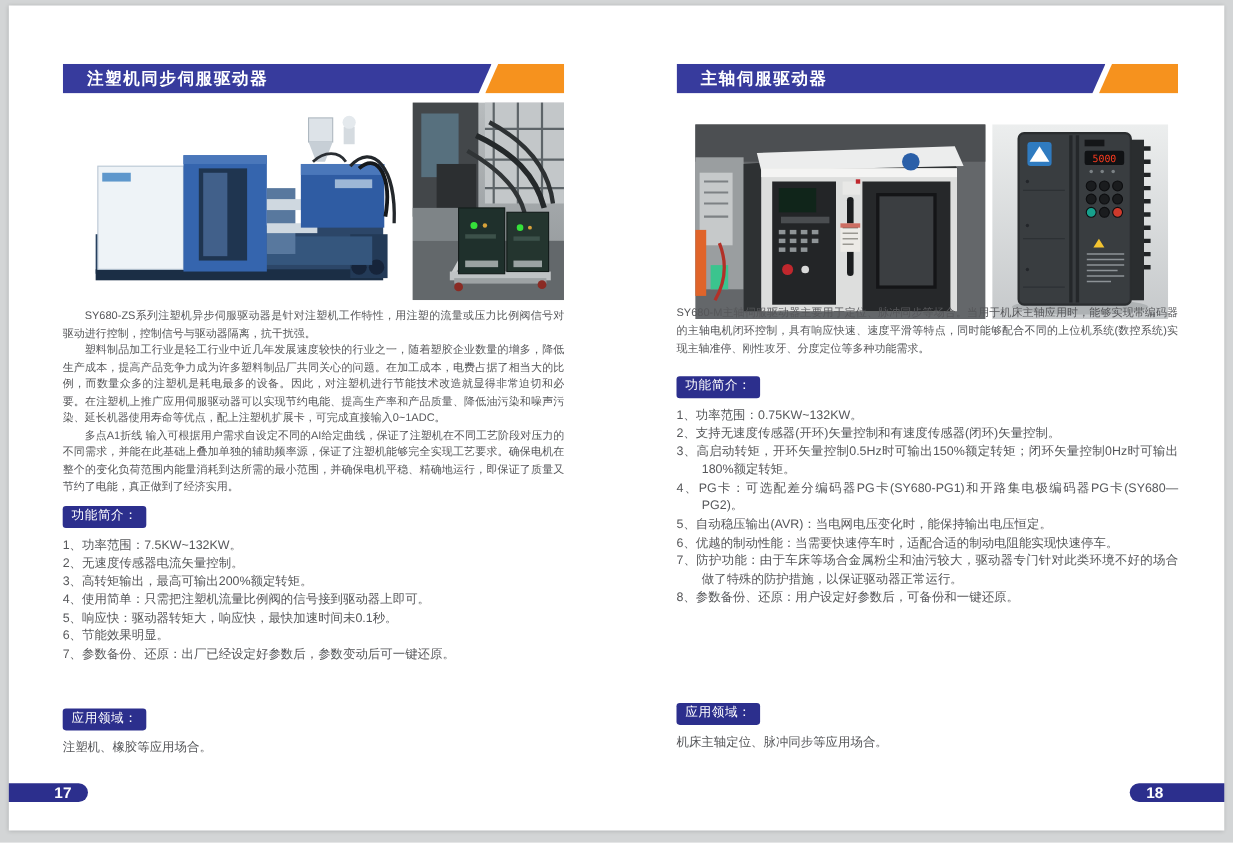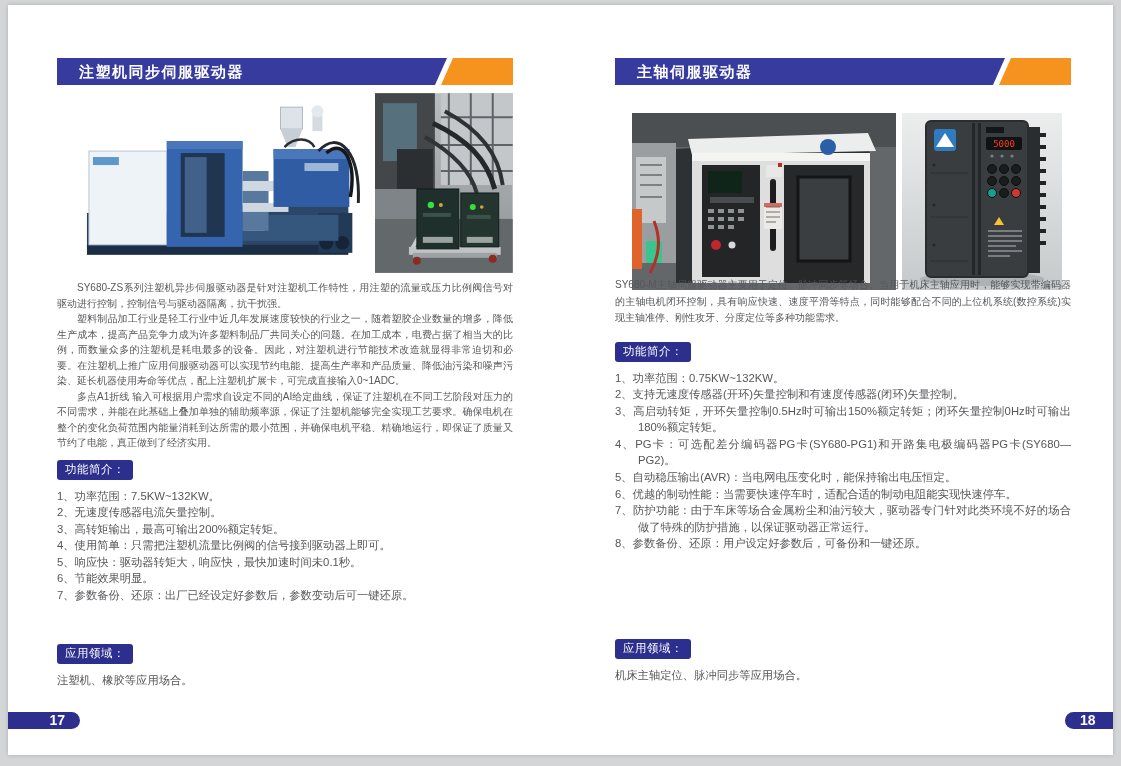--- a/index.html
+++ b/index.html
@@ -51,21 +51,21 @@
 
   .apps{position:absolute;left:0;width:456px;}
   #col-left .apps{top:585px;}
   #col-right .apps{top:580px;}
   .apps-text{margin-top:9px;font-size:11.3px;color:#56575a;line-height:15px;}
 
   
   .pill{position:absolute;top:712px;height:17px;background:#2c2f8d;color:#ffffff;
     font-size:14px;font-weight:bold;line-height:17px;}
   #pill-left{left:8px;width:72px;border-radius:0 9px 9px 0;text-align:right;padding-right:15px;box-sizing:border-box;}
-  #pill-right{right:8px;width:48px;border-radius:9px 0 0 9px;text-align:left;padding-left:15px;box-sizing:border-box;}
+  #pill-right{right:8px;width:86px;border-radius:9px 0 0 9px;text-align:left;padding-left:15px;box-sizing:border-box;}
 </style>
 </head>
 <body>
 
 <div class="sheet"></div>
 
 <div class="col" id="col-left">
 
   <div class="banner">
     <div class="banner-blue"></div>

